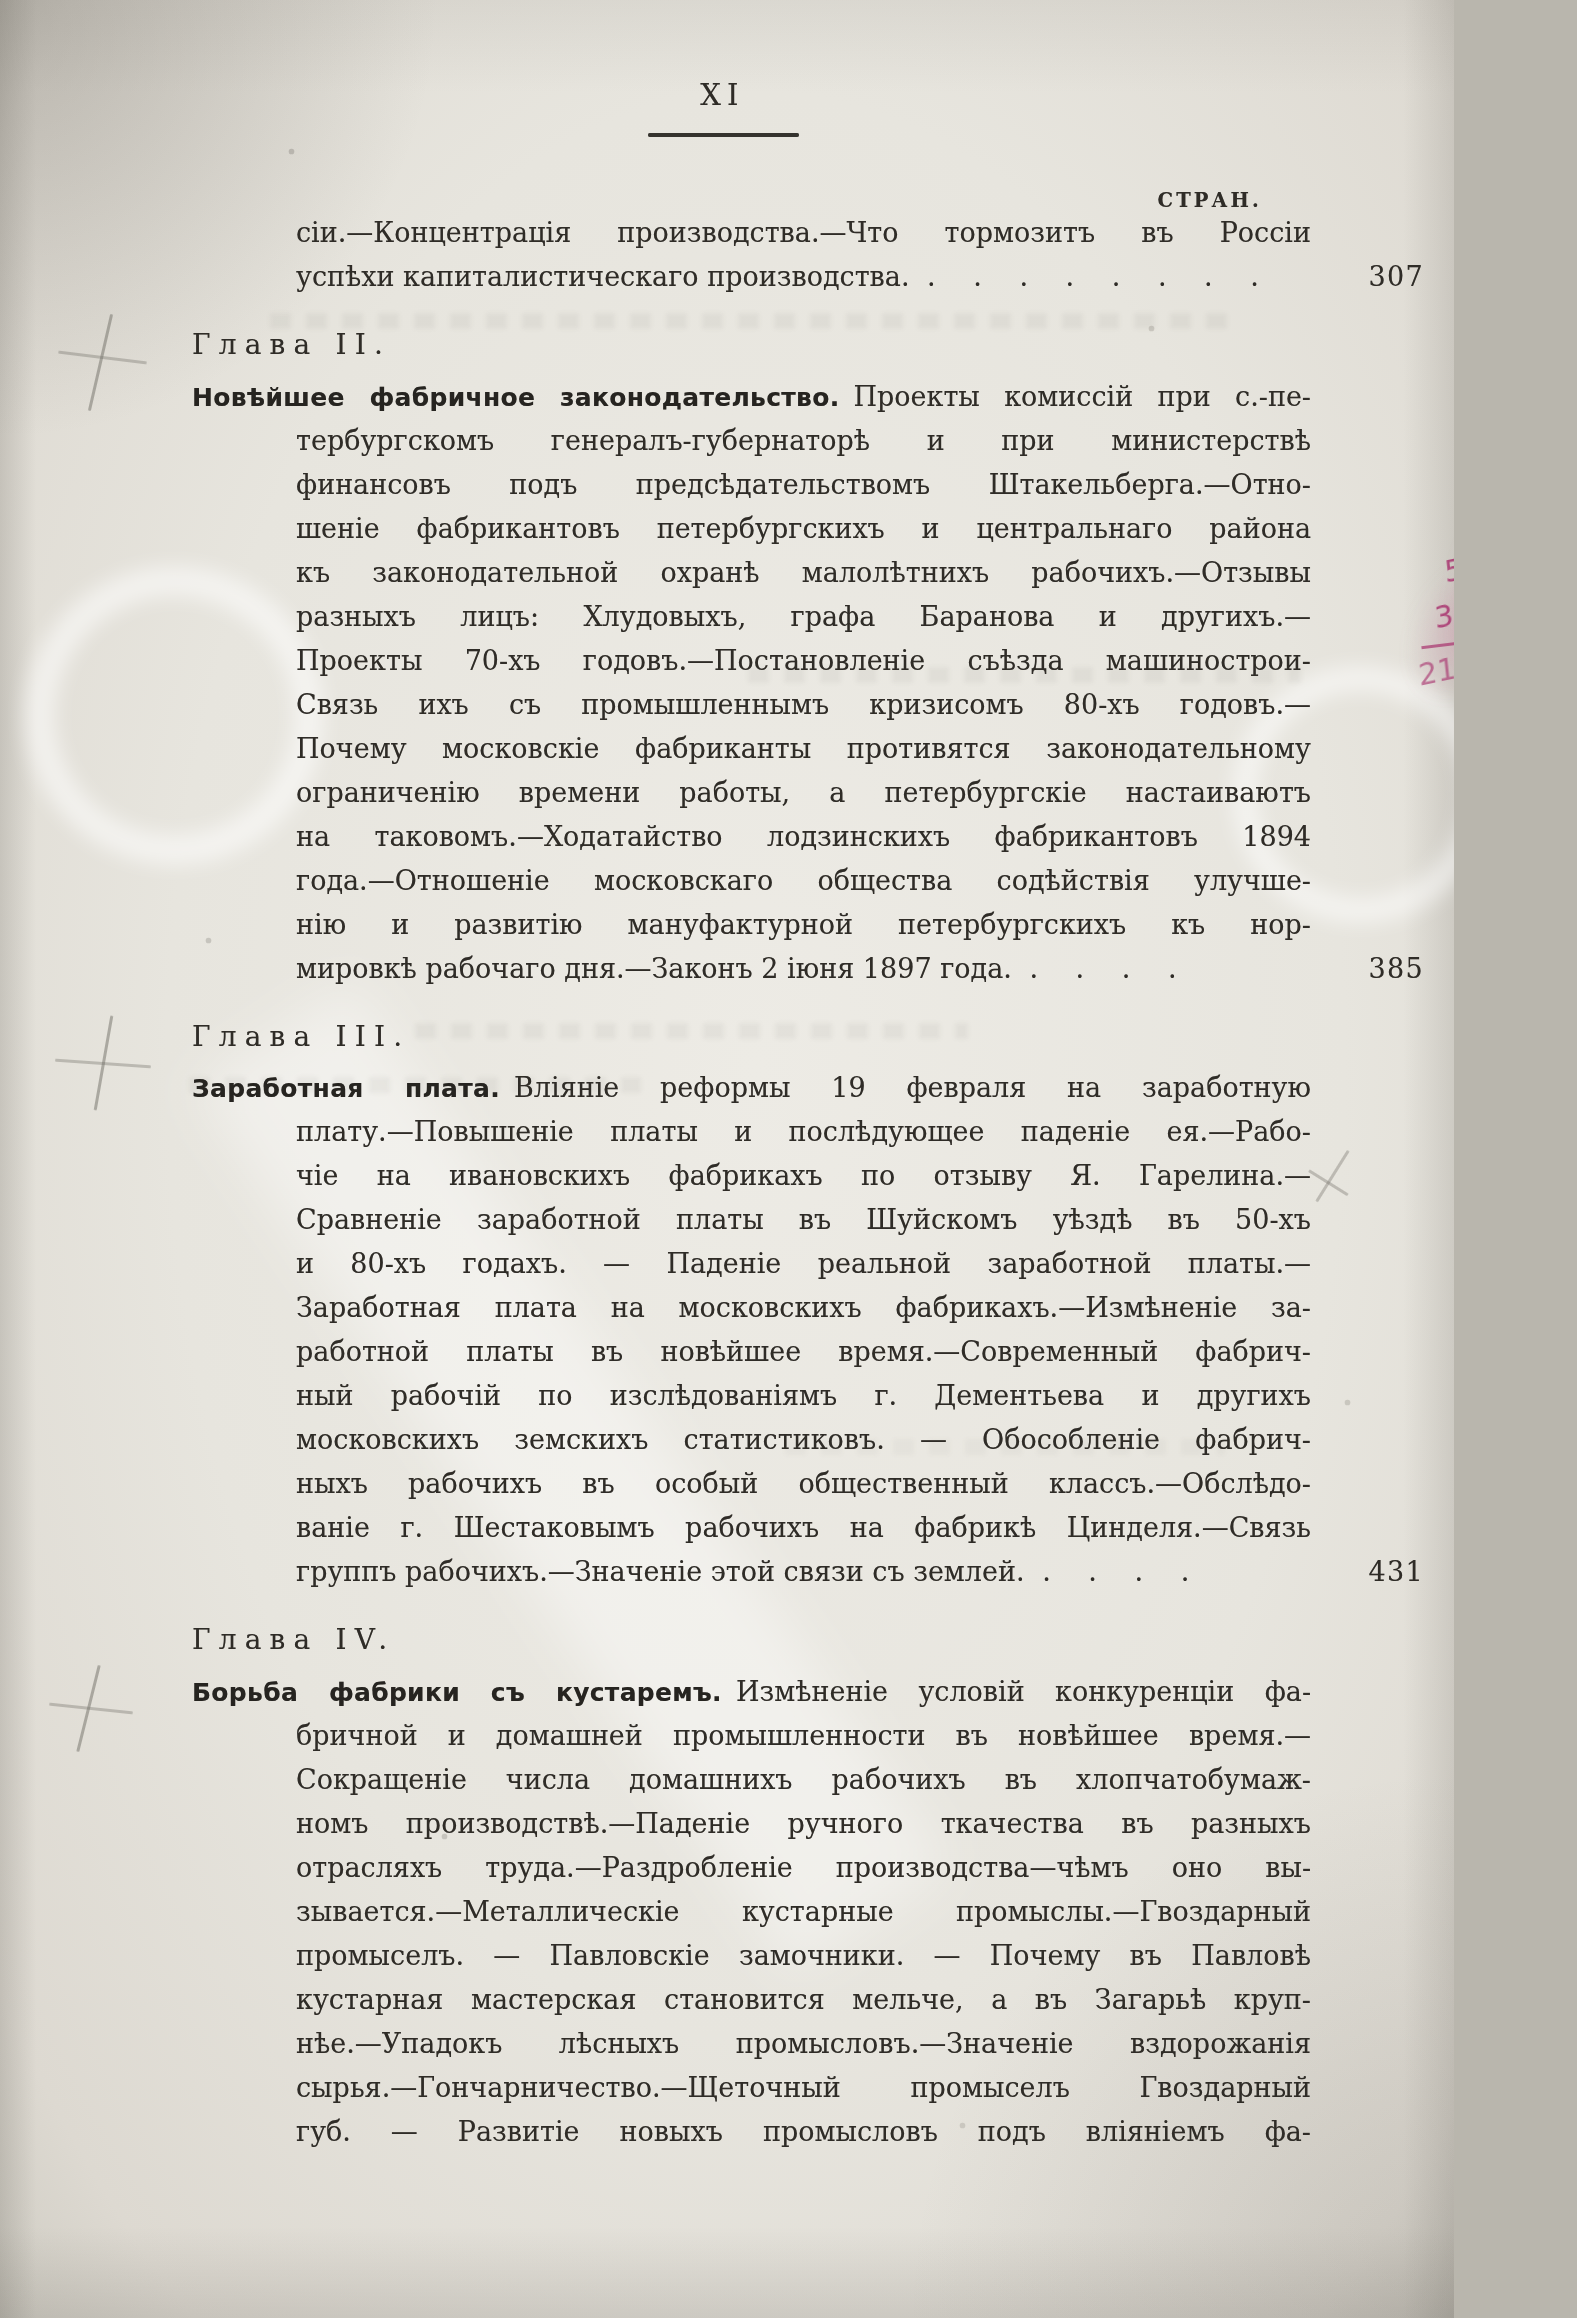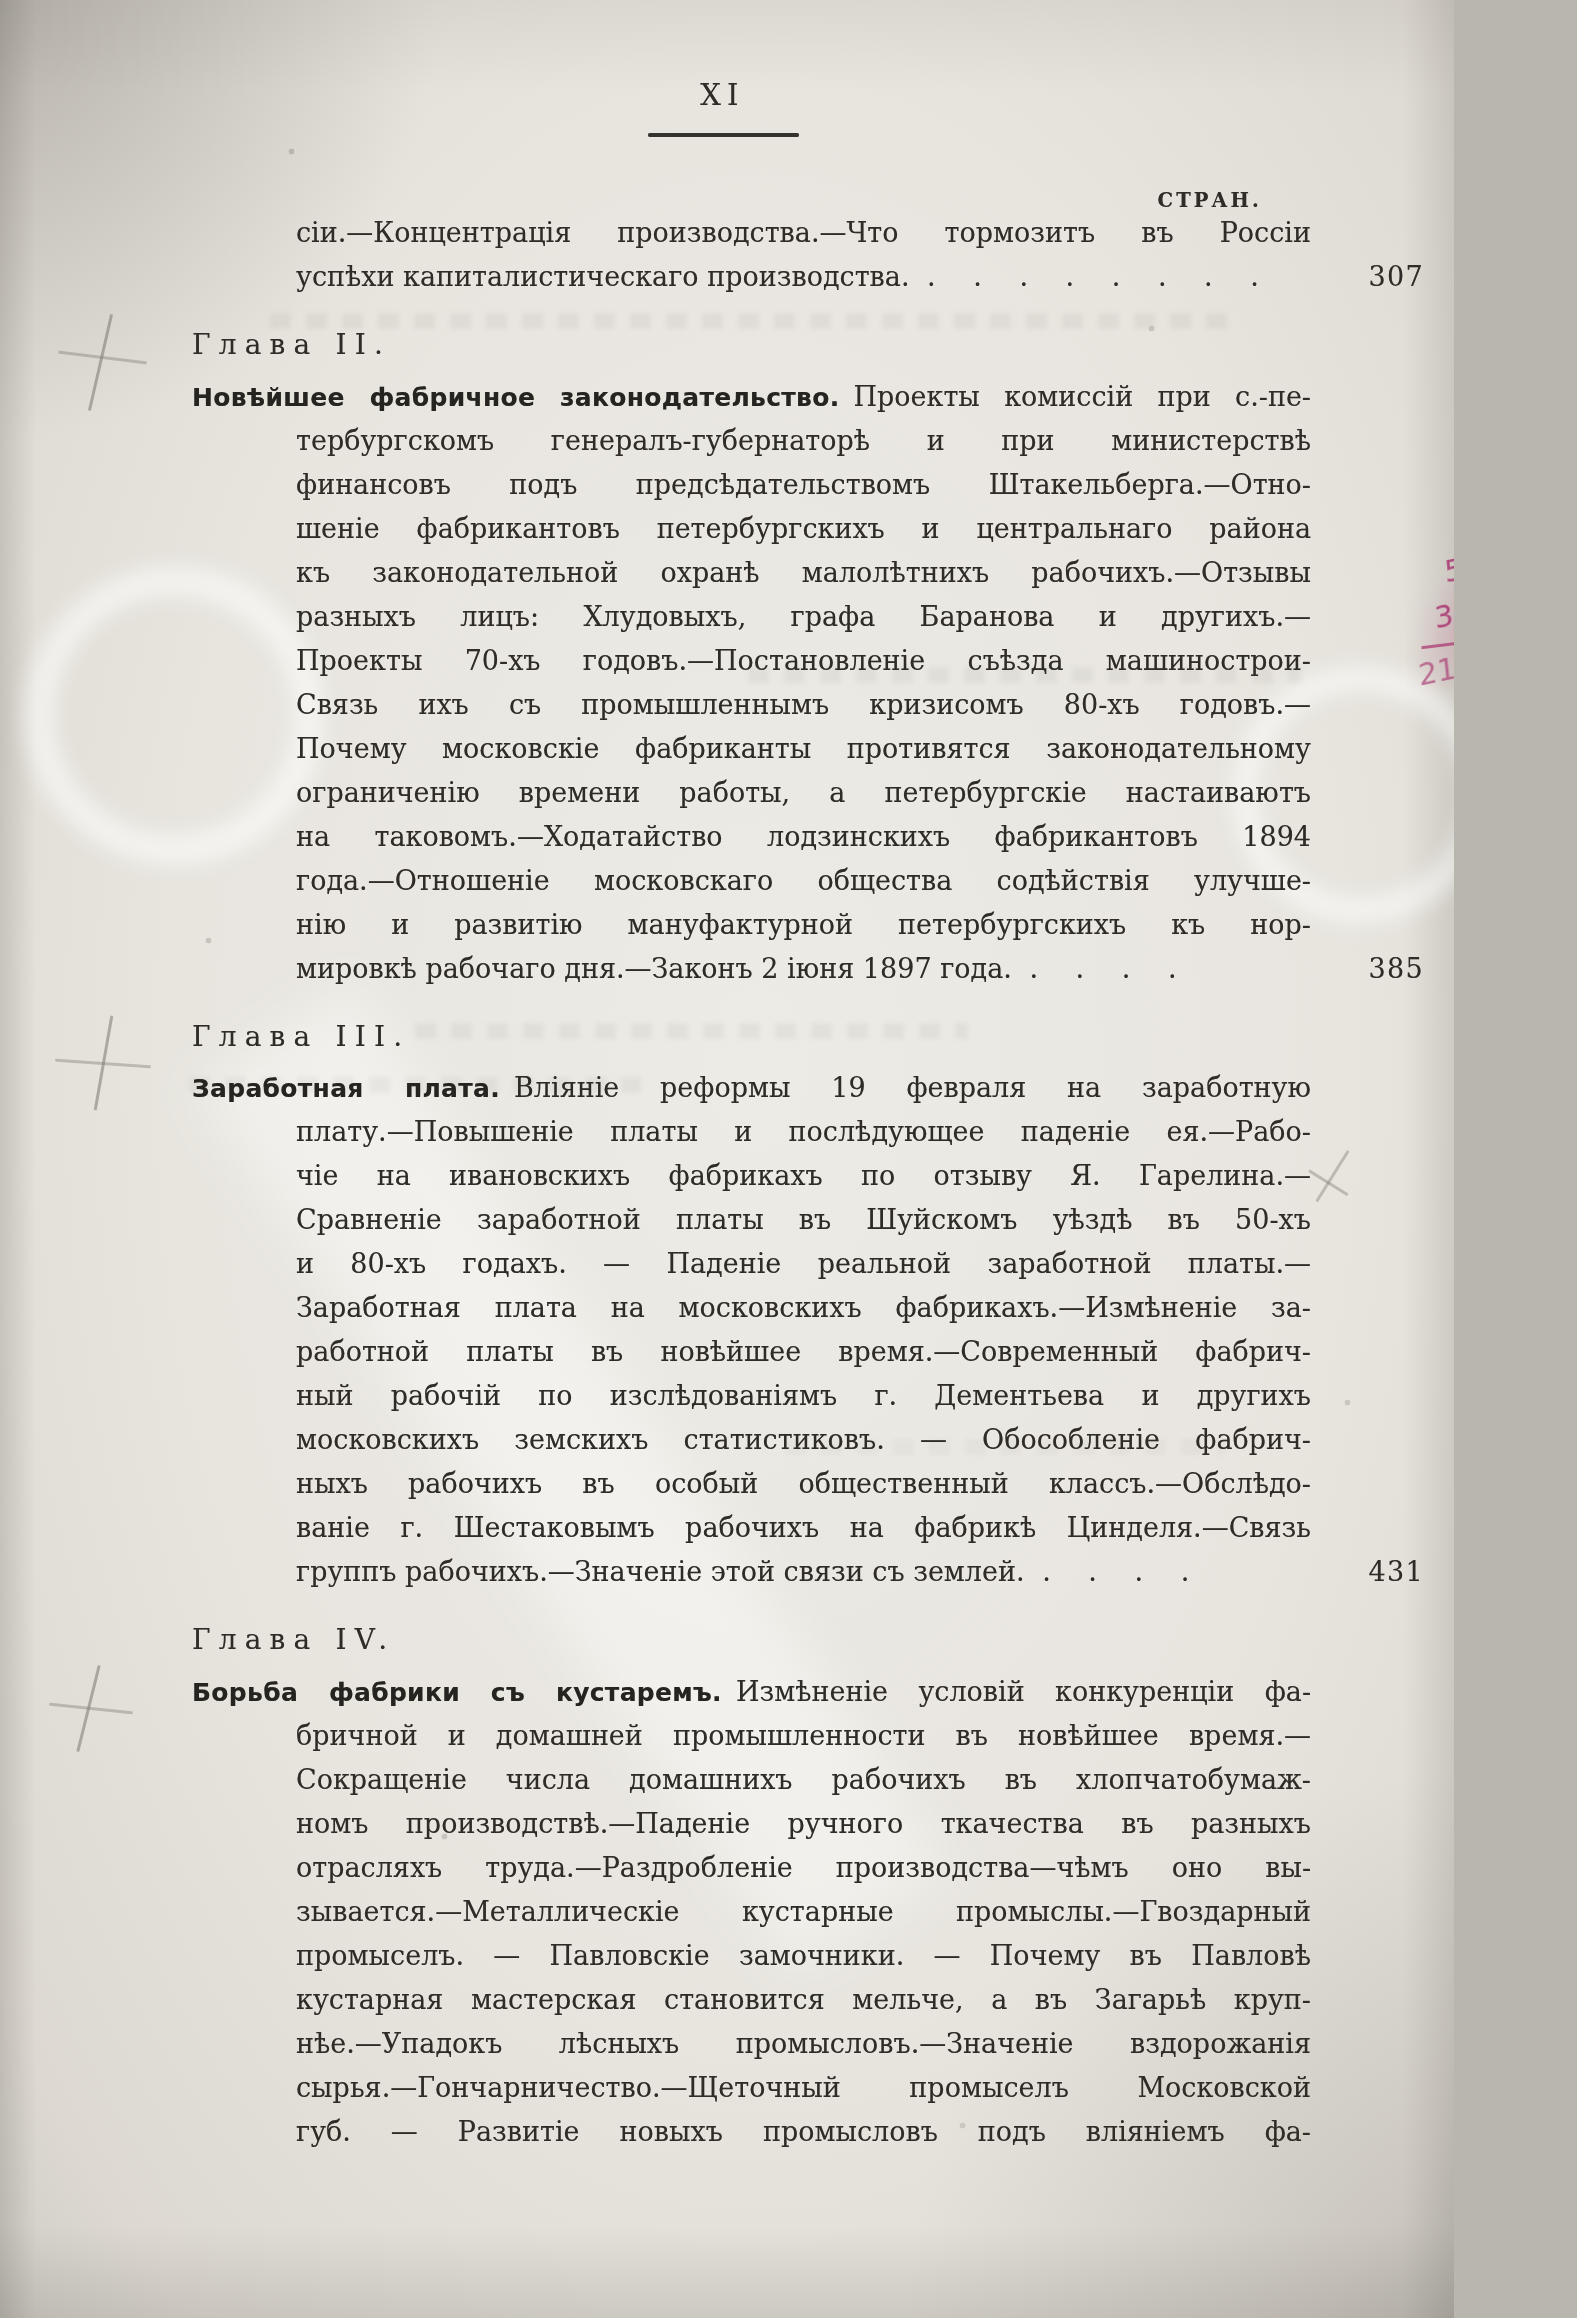--- a/index.html
+++ b/index.html
@@ -177,21 +177,21 @@
       <div class="tline first"><b class="lead">Борьба фабрики съ кустаремъ.</b><span>Измѣненіе условій конкуренціи фа-</span></div>
       <div>
           <div class="tline">бричной и домашней промышленности въ новѣйшее время.—</div>
           <div class="tline">Сокращеніе числа домашнихъ рабочихъ въ хлопчатобумаж-</div>
           <div class="tline">номъ производствѣ.—Паденіе ручного ткачества въ разныхъ</div>
           <div class="tline">отрасляхъ труда.—Раздробленіе производства—чѣмъ оно вы-</div>
           <div class="tline">зывается.—Металлическіе кустарные промыслы.—Гвоздарный</div>
           <div class="tline">промыселъ. — Павловскіе замочники. — Почему въ Павловѣ</div>
           <div class="tline">кустарная мастерская становится мельче, а въ Загарьѣ круп-</div>
           <div class="tline">нѣе.—Упадокъ лѣсныхъ промысловъ.—Значеніе вздорожанія</div>
-          <div class="tline">сырья.—Гончарничество.—Щеточный промыселъ Московской</div>
+          <div class="tline">сырья.—Гончарничество.—Щеточный промыселъ Гвоздарный</div>
           <div class="tline">губ. — Развитіе новыхъ промысловъ подъ вліяніемъ фа-</div>
         </div>
     </section>
 
   </main>
 
   <div class="smudge s1"></div>
   <div class="smudge s2"></div>
   <div class="hand" style="left:1444px;top:552px;">517</div>
   <div class="hand" style="left:1434px;top:598px;">307</div>

